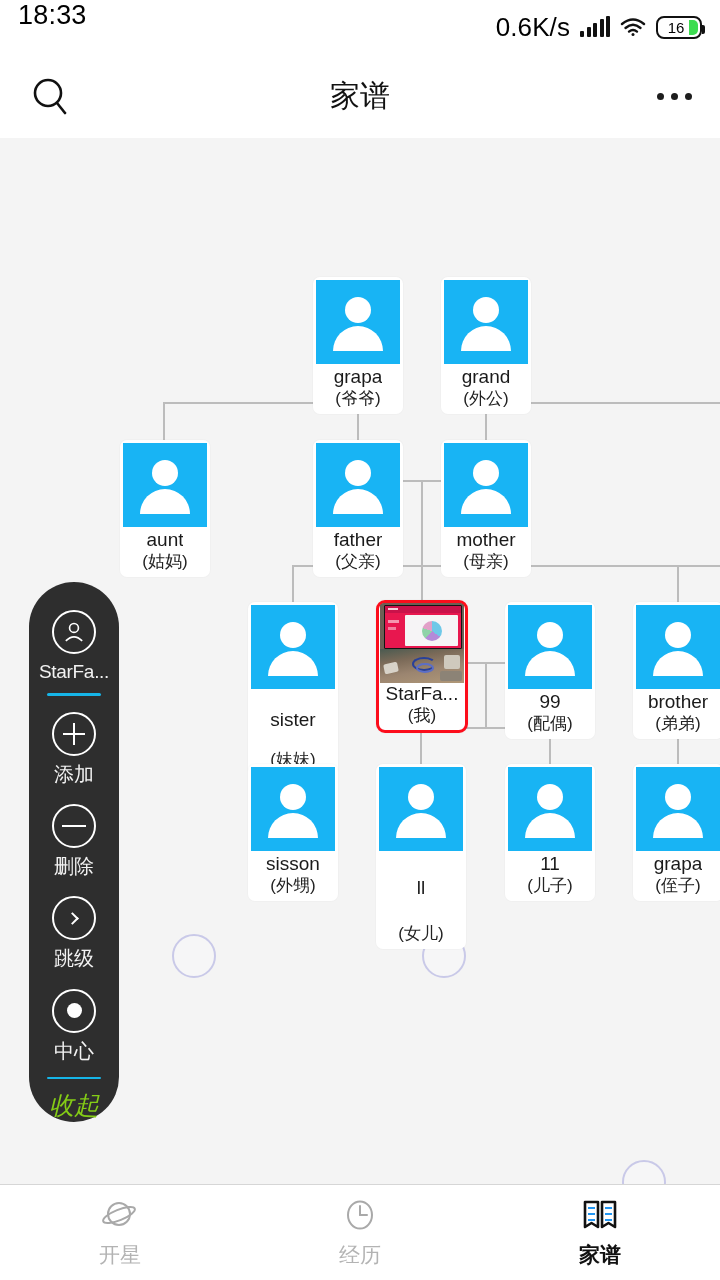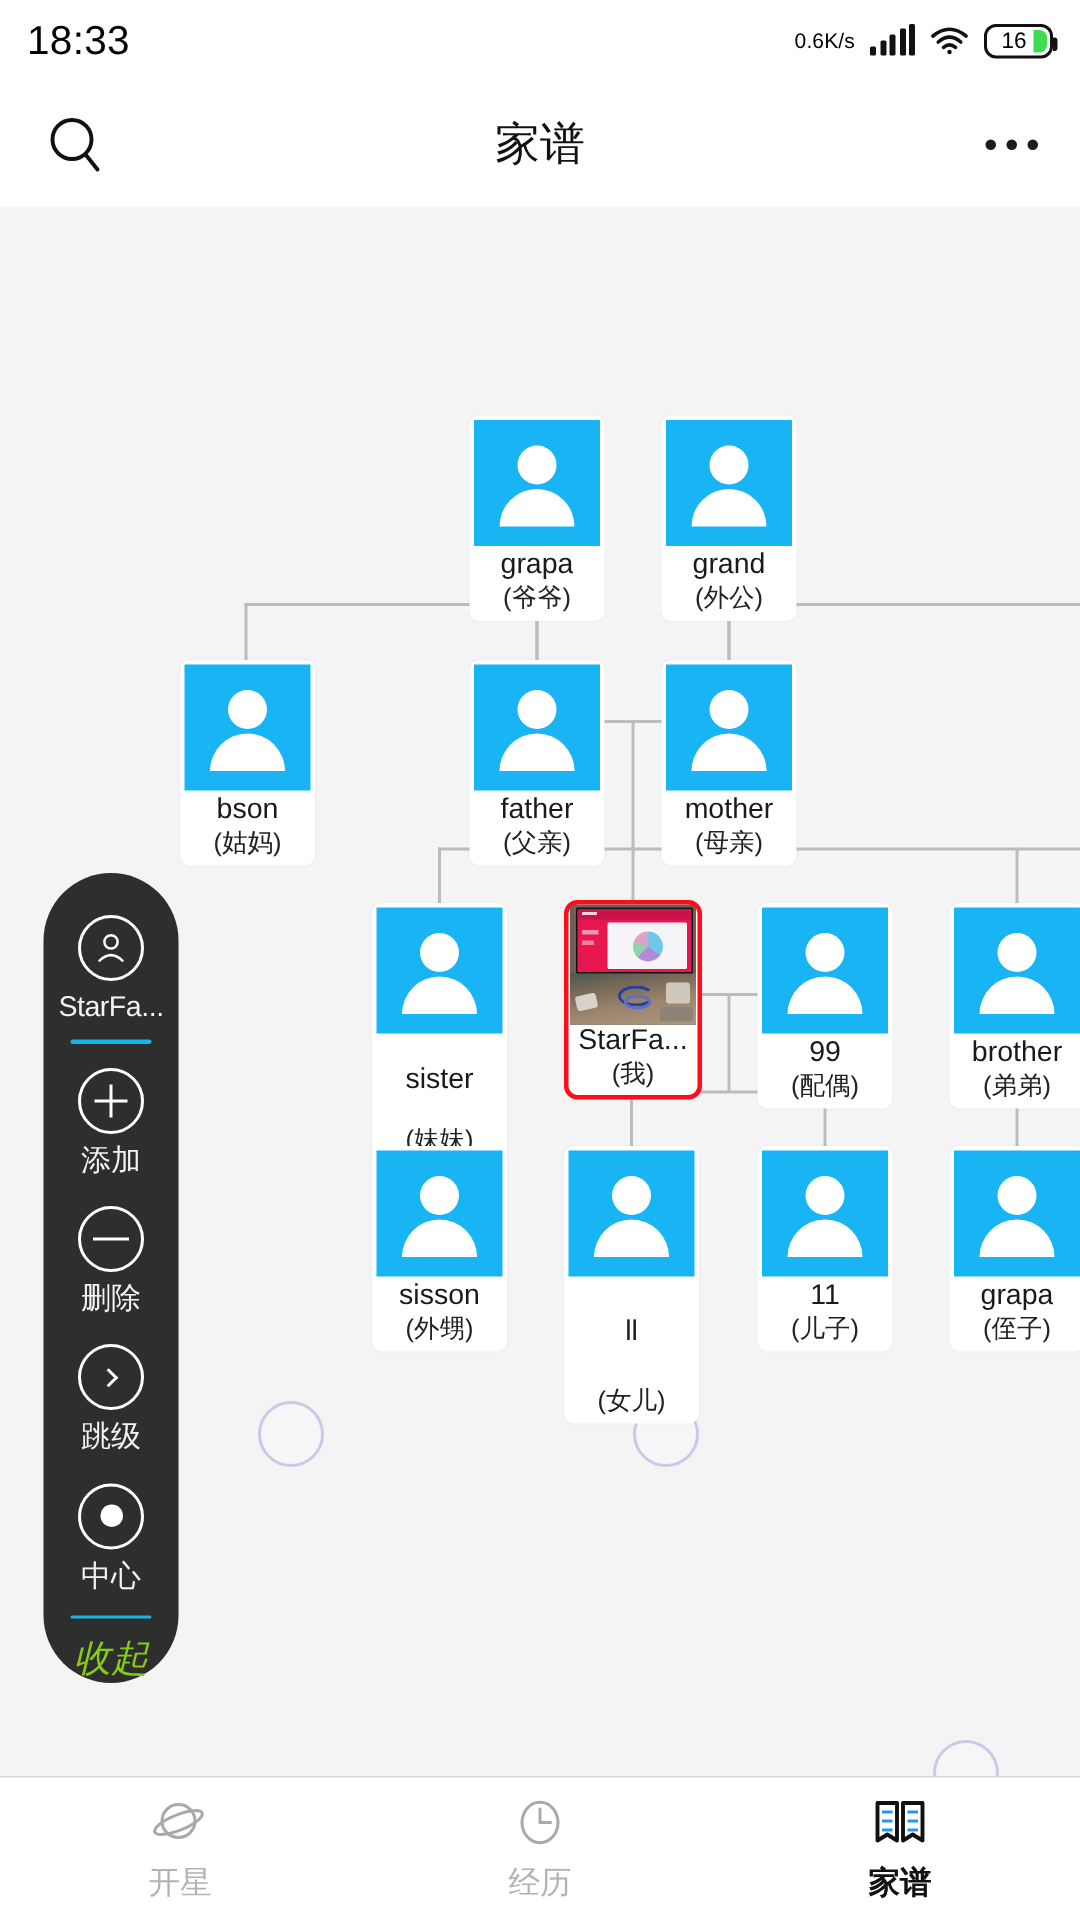--- a/index.html
+++ b/index.html
@@ -7,26 +7,26 @@
   body {
     font-family:"Liberation Sans","DejaVu Sans",sans-serif;
     background:#ffffff;
     overflow:hidden;
     position:relative;
   }
 
   
   .statusbar{
     position:absolute; top:0; left:0; width:720px; height:54px;
-    background:#fff; display:flex; align-items:center;
+    background:#fff; display:flex; 
     padding:0 18px; color:#000;
   }
   .sb-time{ font-size:27px; letter-spacing:.2px; }
   .sb-right{ margin-left:auto; display:flex; align-items:center; gap:10px; }
-  .sb-net{ font-size:14px; letter-spacing:.1px; }
+  .sb-net{ font-size:26px; letter-spacing:.1px; }
   .sig{ display:flex; align-items:flex-end; gap:2.5px; height:20px; }
   .sig i{ display:block; width:4px; background:#111; border-radius:1px; }
   .sig i:nth-child(1){ height:6px;}
   .sig i:nth-child(2){ height:10px;}
   .sig i:nth-child(3){ height:14px;}
   .sig i:nth-child(4){ height:18px;}
   .sig i:nth-child(5){ height:21px;}
   .wifi{ width:26px; height:20px; position:relative; }
   .batt{
     width:46px; height:23px; border:2px solid #111; border-radius:8px;
@@ -277,21 +277,21 @@
           <span class="body"></span>
         </div>
         <div class="nm">grand</div>
         <div class="rel">(外公)</div>
       </div>
       <div class="node" style="left: 120px; top: 302px;">
         <div class="ava">
           <span class="head"></span>
           <span class="body"></span>
         </div>
-        <div class="nm">bson</div>
+        <div class="nm">aunt</div>
         <div class="rel">(姑妈)</div>
       </div>
       <div class="node" style="left: 313px; top: 302px;">
         <div class="ava">
           <span class="head"></span>
           <span class="body"></span>
         </div>
         <div class="nm">father</div>
         <div class="rel">(父亲)</div>
       </div>

